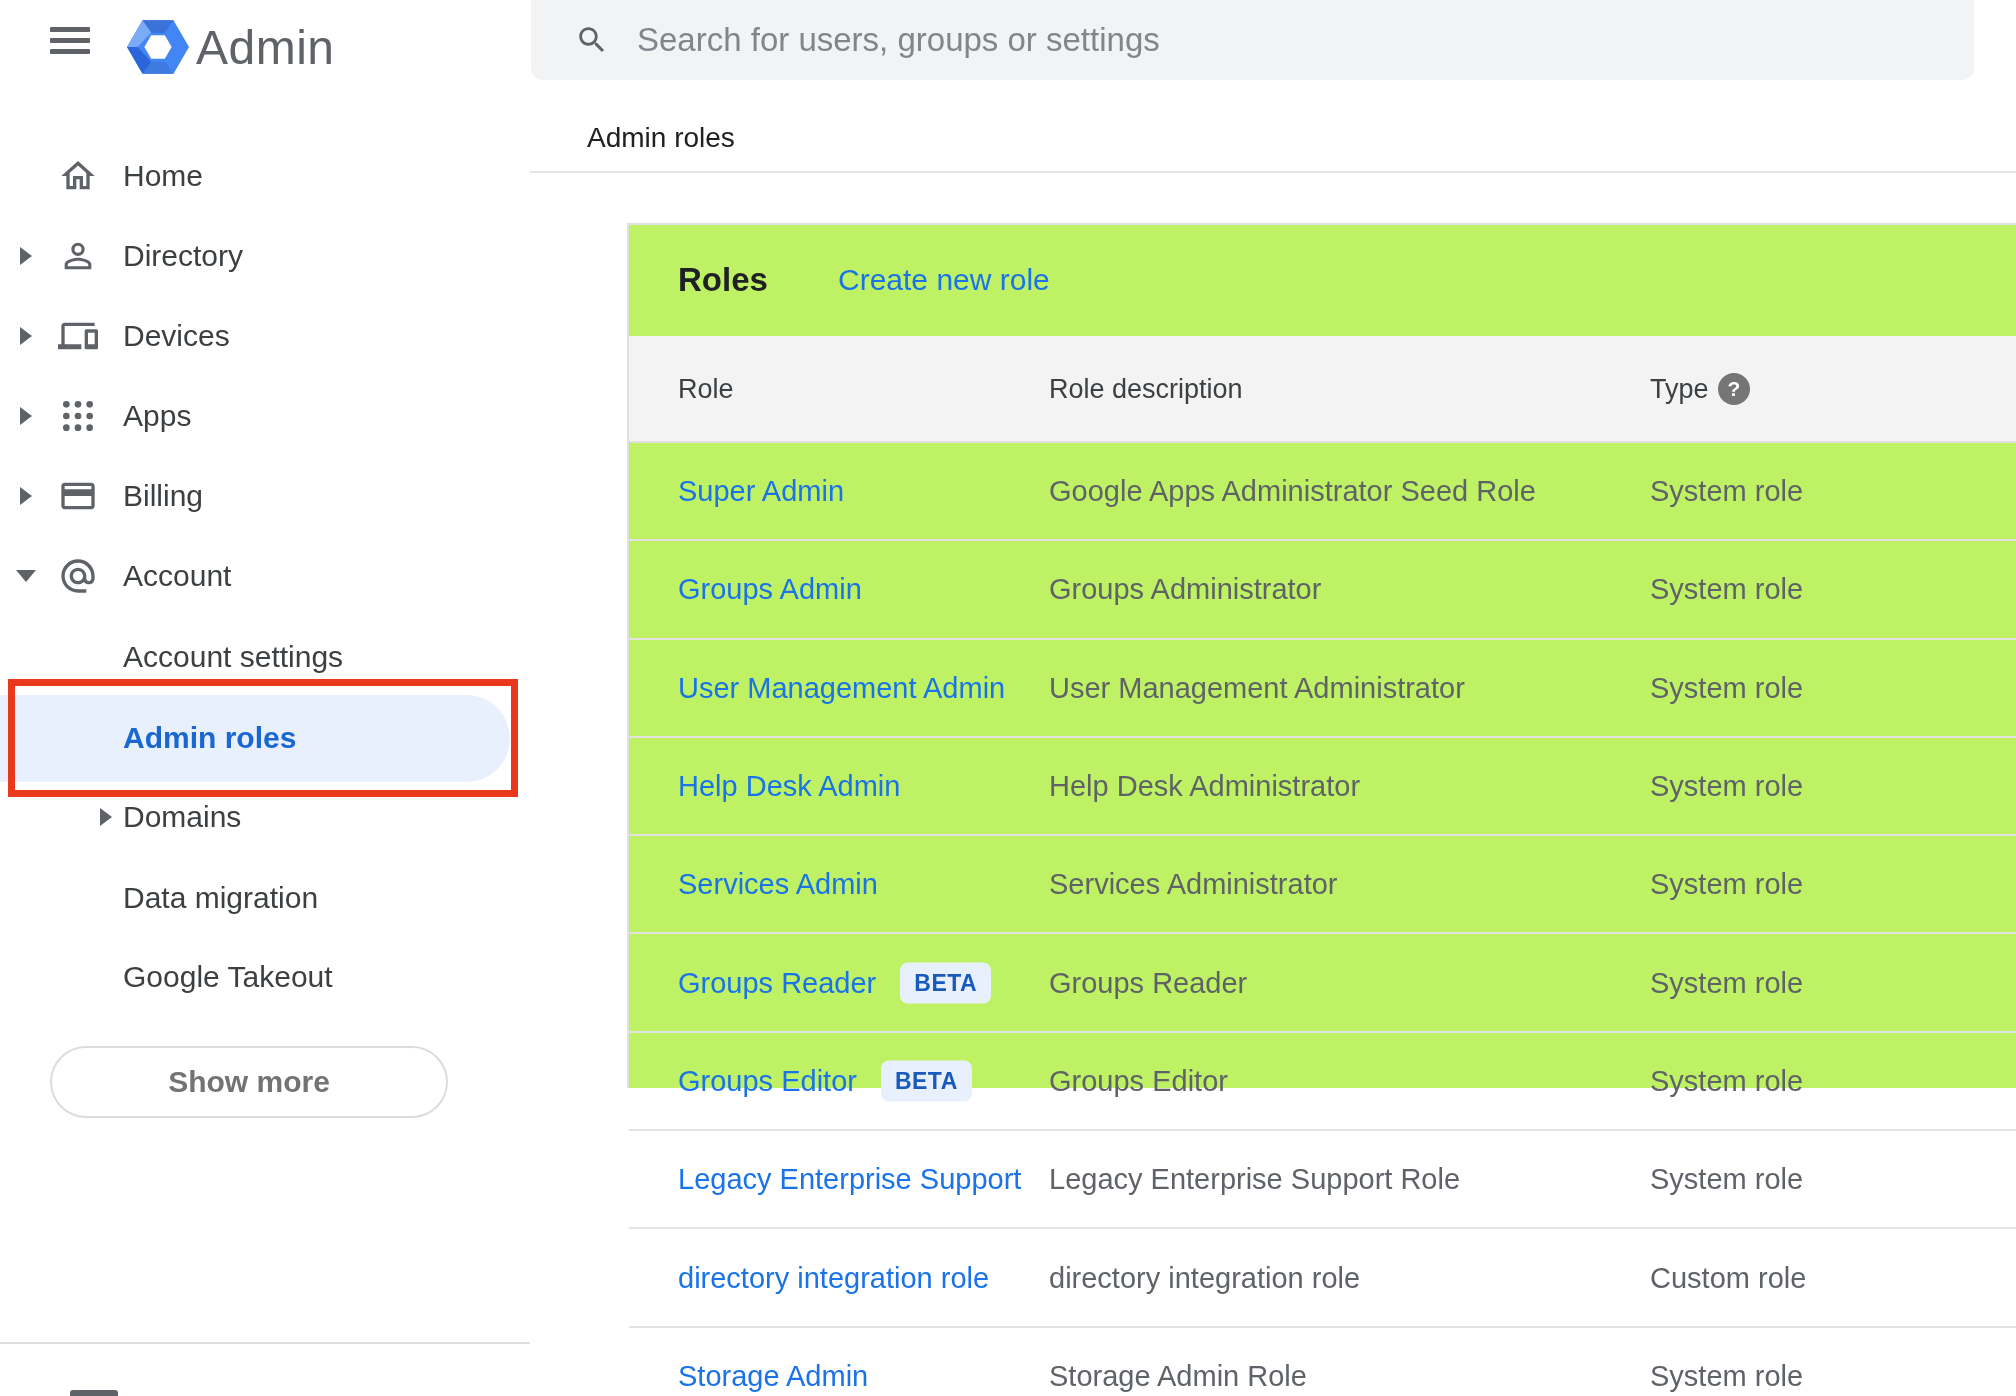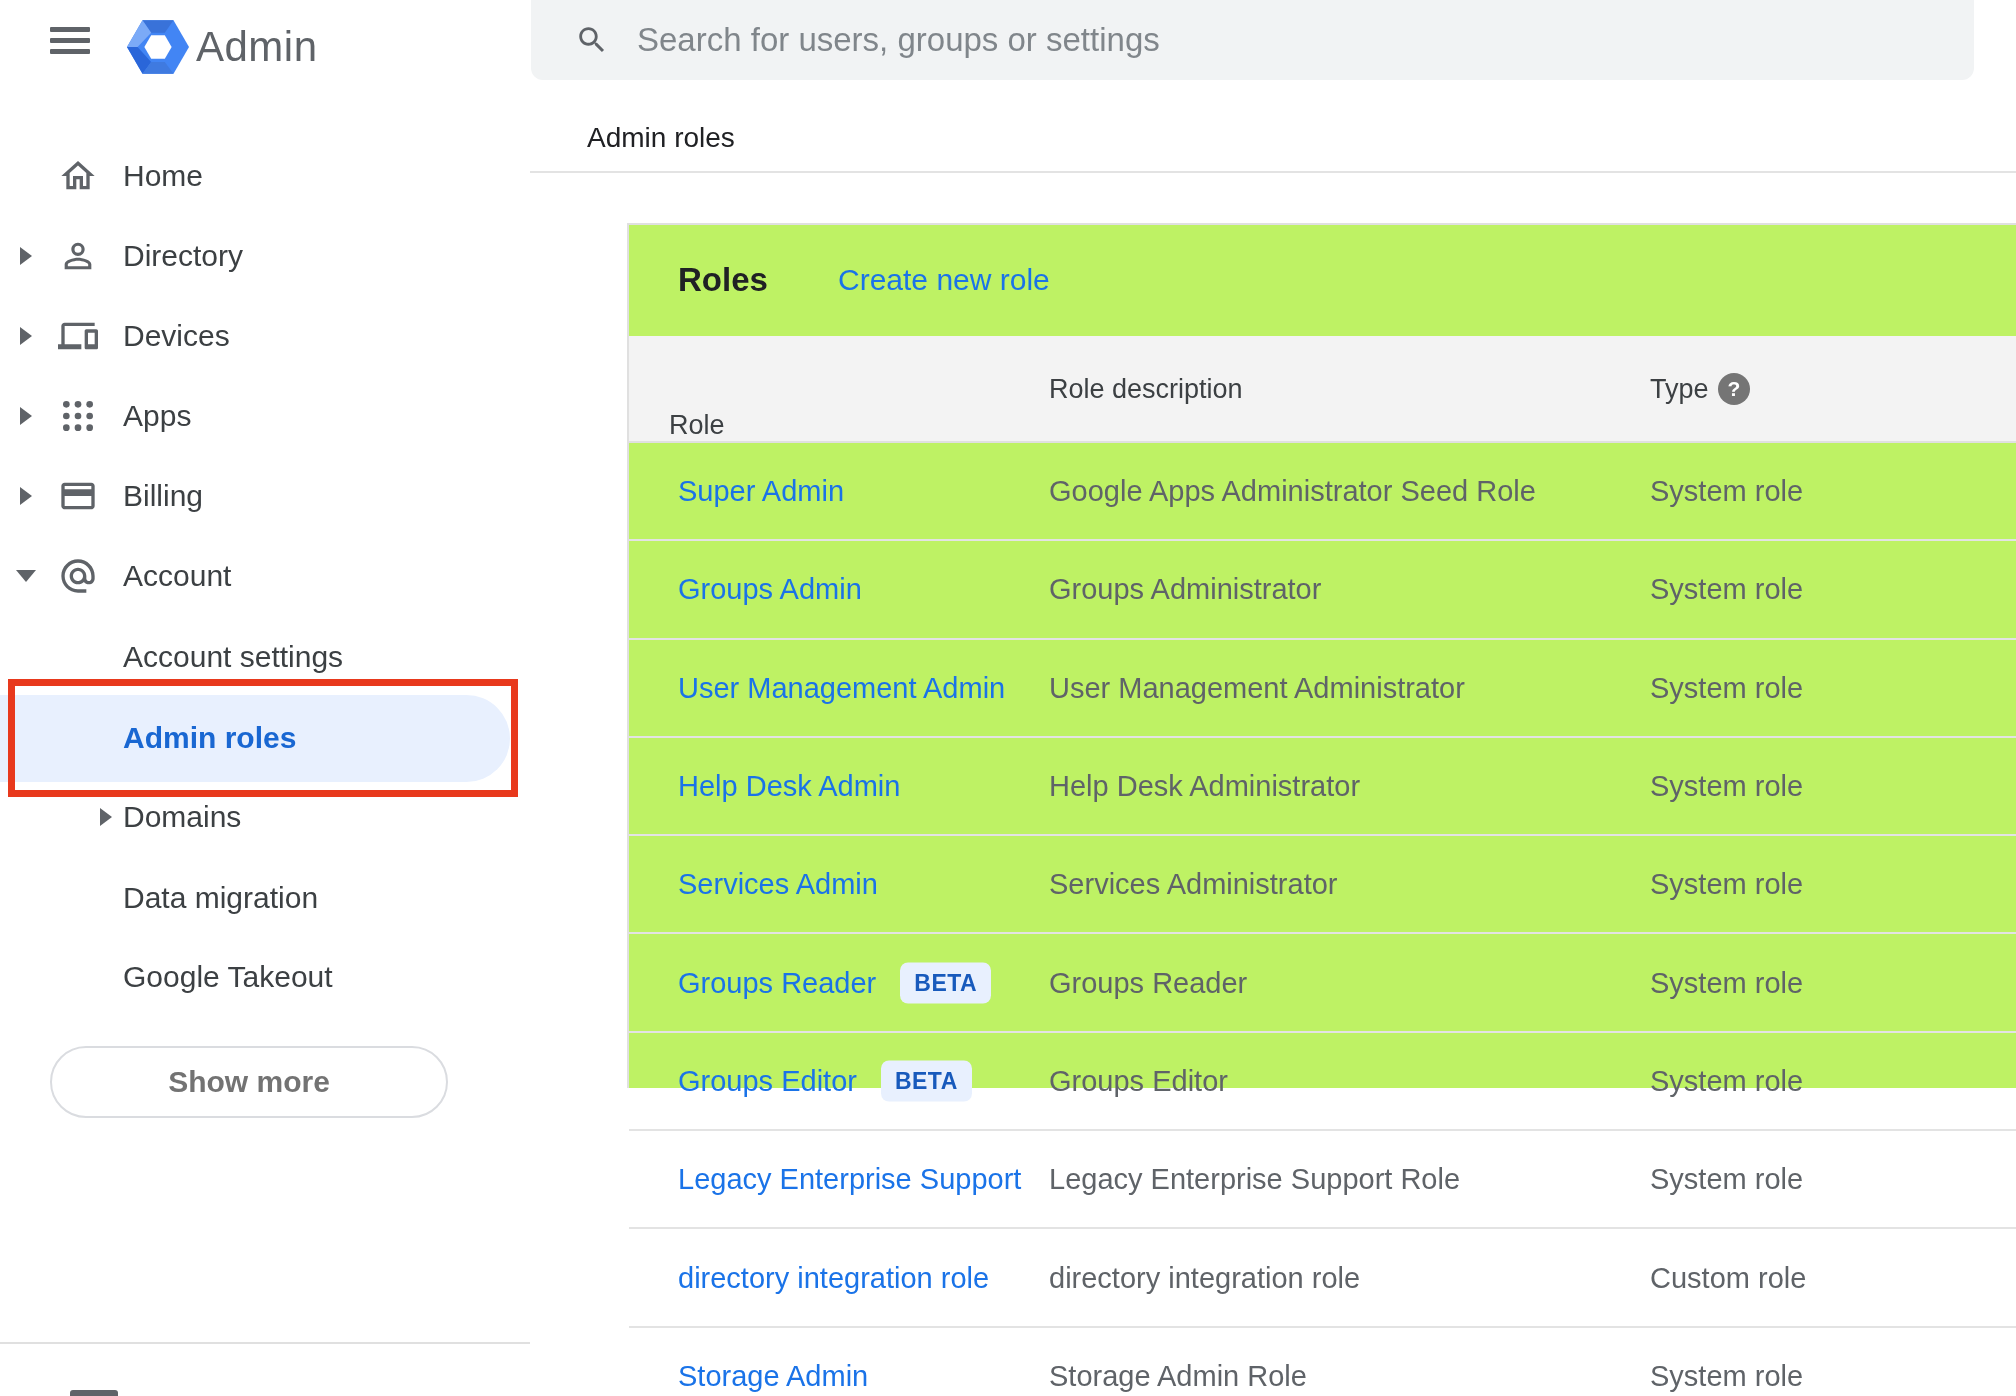--- a/index.html
+++ b/index.html
@@ -7,21 +7,21 @@
     position:relative;width:2016px;height:1396px;overflow:hidden;background:#fff;
     font-family:"Liberation Sans", sans-serif;color:#202124;
   }
   .abs{position:absolute;}
   .vcenter{transform:translateY(-50%);}
 
   
   .hamburger{left:50px;top:27px;width:40px;height:28px;cursor:pointer;}
   .hamburger span{display:block;width:40px;height:5px;background:#5f6368;border-radius:1px;margin-bottom:6px;}
   .logo-svg{left:127px;top:16px;}
-  .app-title{left:196px;top:47px;font-size:42px;color:#5f6368;letter-spacing:.5px;}
+  .app-title{left:196px;top:47px;font-size:48px;color:#5f6368;letter-spacing:.5px;}
 
   .searchbar{
     left:531px;top:0;width:1443px;height:80px;background:#f1f3f4;
     border-radius:0 0 12px 12px;display:flex;align-items:center;
   }
   .search-icon{margin-left:44px;flex:0 0 auto;display:flex;}
   .search-input{
     flex:1;margin-left:26px;margin-right:30px;border:none;background:transparent;outline:none;
     font-family:"Liberation Sans",sans-serif;font-size:33px;color:#3c4043;
   }
@@ -56,21 +56,21 @@
   .card{
     left:627px;top:223px;width:1389px;height:865px;background:#bef264;
     border-left:2px solid #e0e0e0;border-top:2px solid #e0e0e0;box-sizing:border-box;
   }
   .card-title{position:absolute;left:49px;top:55px;transform:translateY(-50%);font-size:33px;font-weight:bold;color:#202124;}
   .create-link{position:absolute;left:209px;top:55px;transform:translateY(-50%);font-size:30px;color:#1a73e8;cursor:pointer;text-decoration:none;}
 
   .thead{position:absolute;left:0;top:111px;width:100%;height:107px;background:#f3f3f3;
     border-bottom:2px solid #e0e0e0;box-sizing:border-box;}
   .th{position:absolute;top:50%;transform:translateY(-50%);font-size:27px;color:#3c4043;}
-  .th-role{left:40px;margin-top:36px;}
+  .th-role{left:49px;}
   .th-desc{left:420px;}
   .th-type{left:1021px;}
   .help-circle{position:absolute;left:1089px;top:50%;transform:translateY(-50%);
     width:32px;height:32px;border-radius:50%;background:#757575;color:#fff;font-size:21px;font-weight:bold;
     display:flex;align-items:center;justify-content:center;cursor:pointer;}
 
   .tbody{position:absolute;left:0;top:218px;width:100%;}
   .trow{position:relative;width:100%;height:96.3px;border-bottom:2px solid #e3e3e3;cursor:pointer;}
   .td{position:absolute;top:50%;transform:translateY(-50%);font-size:29px;white-space:nowrap;}
   .td-role{left:49px;color:#1a73e8;display:flex;align-items:center;}

